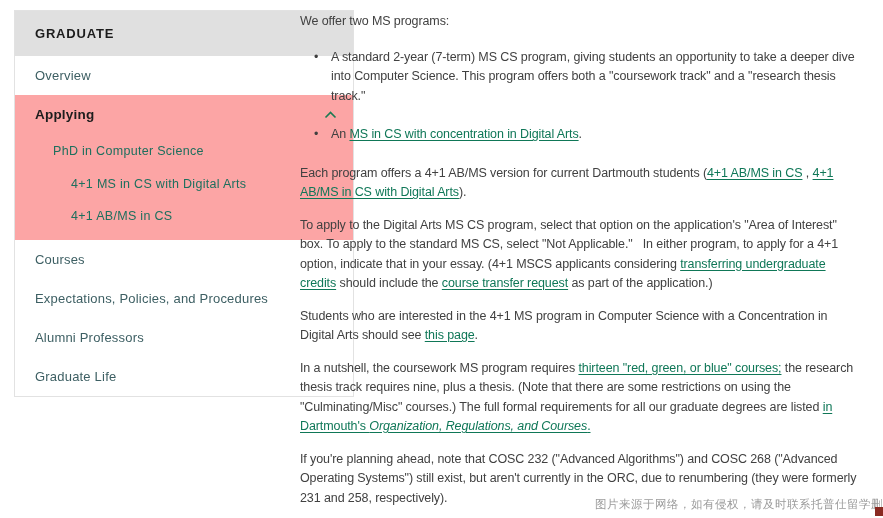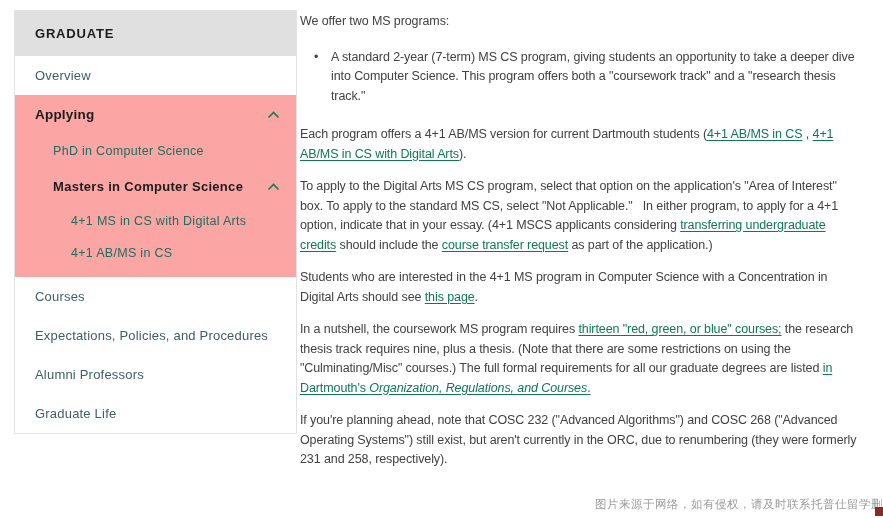--- a/index.html
+++ b/index.html
@@ -1,20 +1,20 @@
 <!DOCTYPE html>
 <html><head>
 <meta charset="utf-8">
 <style>
   * { margin:0; padding:0; box-sizing:border-box; }
   html,body { width:883px; height:518px; background:#ffffff; overflow:hidden; position:relative;
               font-family:"Liberation Sans", sans-serif; }
 
   
-  .sidebar { position:absolute; left:14px; top:10px; width:283px; background:#ffffff;
+  .sidebar { position:absolute; left:14px; top:10px; width:340px; background:#ffffff;
              border:1px solid #e2e2e2; }
   .sb-header { background:#e0e0e0; padding:15px 20px; font-weight:bold; font-size:13px;
                letter-spacing:.8px; color:#1c1c1c; }
   .sb-item { display:flex; justify-content:space-between; 
              text-decoration:none; cursor:pointer; white-space:nowrap; overflow:hidden; }
   .sb-item .lbl { overflow:hidden; text-overflow:clip; }
   .lvl1 { padding:12px 16px 12px 20px; font-size:13px; color:#3d5f63; letter-spacing:.2px; }
   .lvl1.bold { font-weight:bold; color:#1d1d1d; font-size:13.5px; }
   .lvl2 { padding:10px 16px 10px 38px; font-size:12.5px; color:#1d6f5d; letter-spacing:.3px; }
   .lvl2.bold { font-weight:bold; color:#1d1d1d; font-size:13px; padding:11px 16px 11px 38px; }
@@ -56,28 +56,20 @@
         <svg width="13" height="8" viewBox="0 0 13 8">
             <polyline points="1.5,6.5 6.5,1.5 11.5,6.5" fill="none" stroke="#1b7a52" stroke-width="1.6"></polyline>
           </svg>
       </span>
     </a>
 
     <a class="sb-item lvl2">
       <span class="lbl">PhD in Computer Science</span>
     </a>
 
-    <a class="sb-item lvl2 bold">
-      <span class="lbl">Masters in Computer Science</span>
-      <span class="chev">
-        <svg width="13" height="8" viewBox="0 0 13 8">
-            <polyline points="1.5,6.5 6.5,1.5 11.5,6.5" fill="none" stroke="#1b7a52" stroke-width="1.6"></polyline>
-          </svg>
-      </span>
-    </a>
 
     <a class="sb-item lvl3">
       <span class="lbl">4+1 MS in CS with Digital Arts</span>
     </a>
     <a class="sb-item lvl3">
       <span class="lbl">4+1 AB/MS in CS</span>
     </a>
   </div>
 
   <a class="sb-item lvl1">
@@ -93,20 +85,21 @@
     <span class="lbl">Graduate Life</span>
   </a>
 </nav>
 
 <main class="main">
 
   <p class="intro">We offer two MS programs:</p>
 
   <ul class="bullets">
     <li><span>A standard 2-year (7-term) MS CS program, giving students an opportunity to take a deeper dive into Computer Science. This program offers both a "coursework track" and a "research thesis track."</span></li>
+    <li><span>An </span><a class="link" href="#">MS in CS with concentration in Digital Arts</a><span>.</span></li>
   </ul>
 
   <p class="para"><span>Each program offers a 4+1 AB/MS version for current Dartmouth students (</span><a class="link" href="#">4+1 AB/MS in CS</a><span> , </span><a class="link" href="#">4+1 AB/MS in CS with Digital Arts</a><span>).</span></p>
   <p class="para"><span>To apply to the Digital Arts MS CS program, select that option on the application's "Area of Interest" box. To apply to the standard MS CS, select "Not Applicable."&nbsp;&nbsp; In either program, to apply for a 4+1 option, indicate that in your essay. (4+1 MSCS applicants considering </span><a class="link" href="#">transferring undergraduate credits</a><span> should include the </span><a class="link" href="#">course transfer request</a><span> as part of the application.)</span></p>
   <p class="para"><span>Students who are interested in the 4+1 MS program in Computer Science with a Concentration in Digital Arts should see </span><a class="link" href="#">this page</a><span>.</span></p>
   <p class="para"><span>In a nutshell, the coursework MS program requires </span><a class="link" href="#">thirteen "red, green, or blue" courses;</a><span> the research thesis track requires nine, plus a thesis. (Note that there are some restrictions on using the "Culminating/Misc" courses.) The full formal requirements for all our graduate degrees are listed </span><a class="link" href="#">in Dartmouth's </a><a class="link" href="#"><em>Organization, Regulations, and Courses</em></a><a class="link" href="#">.</a></p>
   <p class="para"><span>If you're planning ahead, note that COSC 232 ("Advanced Algorithms") and COSC 268 ("Advanced Operating Systems") still exist, but aren't currently in the ORC, due to renumbering (they were formerly 231 and 258, respectively).</span></p>
 </main>
 
 <div class="watermark">图片来源于网络，如有侵权，请及时联系托普仕留学删除</div>

